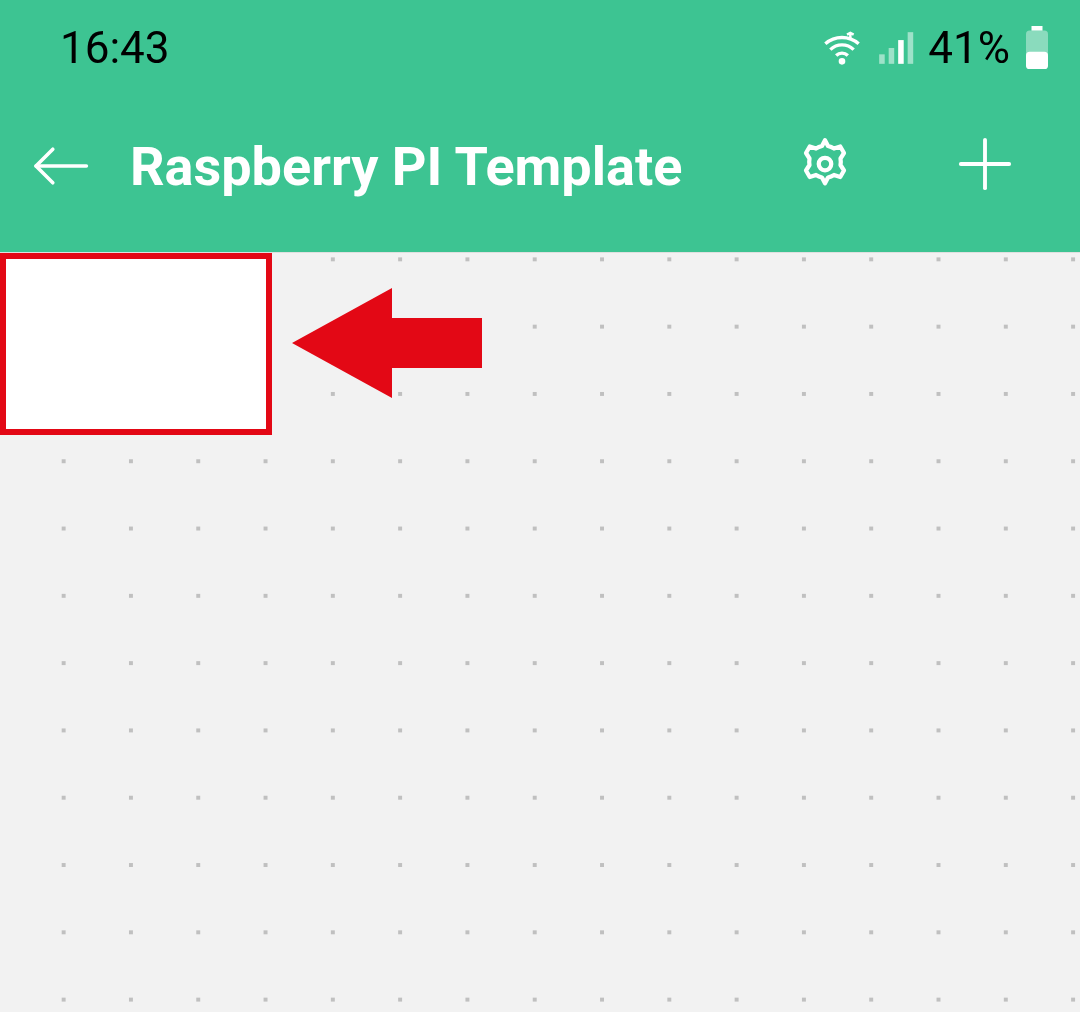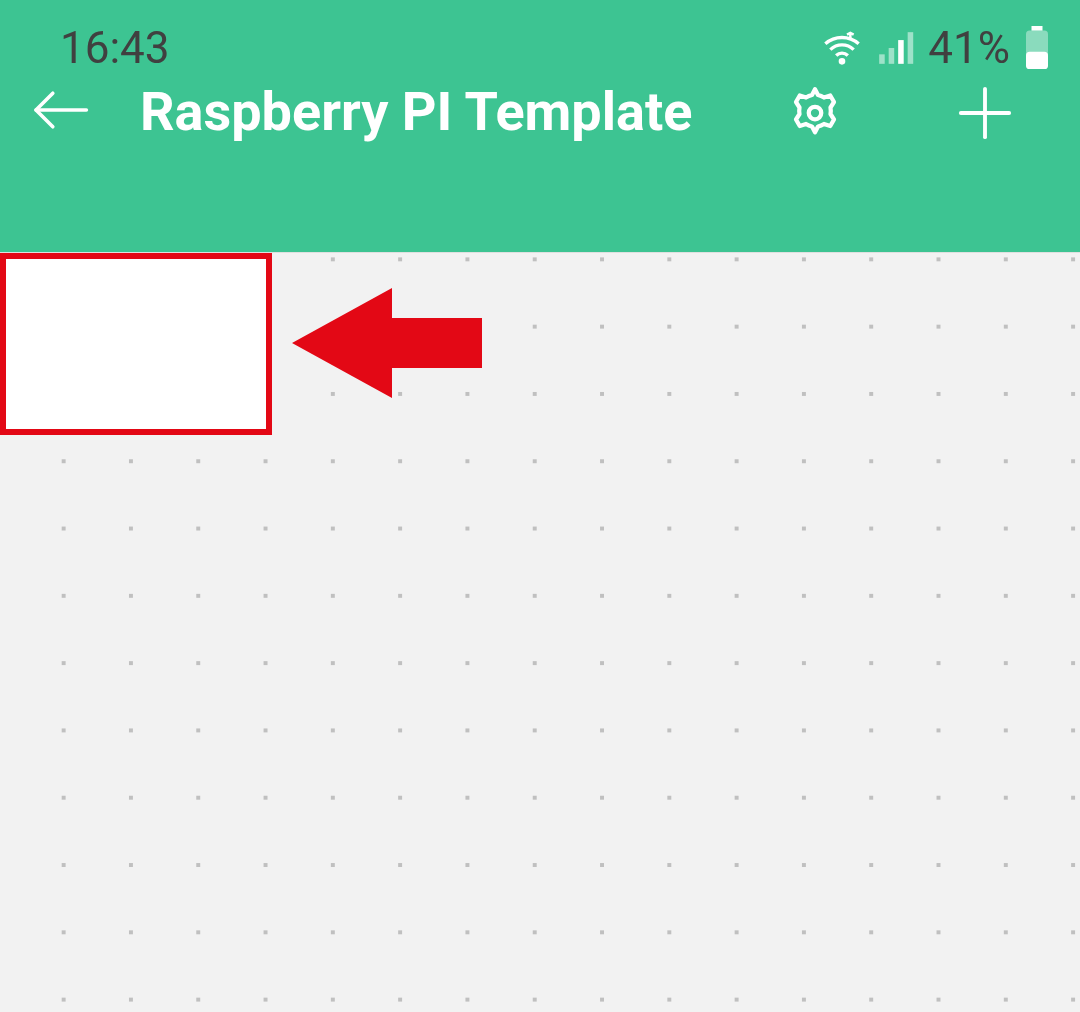--- a/index.html
+++ b/index.html
@@ -16,21 +16,21 @@
       position: relative;
     }
     
     .status-bar {
       height: 80px;
       background-color: #3DC492;
       display: flex;
       align-items: center;
       justify-content: space-between;
       padding: 16px 30px 0 60px;
-      color: #404040;
+      color: #000000;
     }
     
     .status-time {
       font-size: 44px;
       font-weight: 400;
     }
     
     .status-right {
       display: flex;
       align-items: center;
@@ -40,22 +40,23 @@
     .status-battery-text {
       font-size: 44px;
       font-weight: 400;
       text-align: center;
     }
     
     .app-bar {
       height: 172px;
       background-color: #3DC492;
       display: flex;
+      align-items: center;
       padding: 0 30px;
-      gap: 40px;
+      gap: 30px;
     }
     
     .back-button {
       width: 60px;
       height: 60px;
       display: flex;
       align-items: center;
       justify-content: center;
       cursor: pointer;
     }

